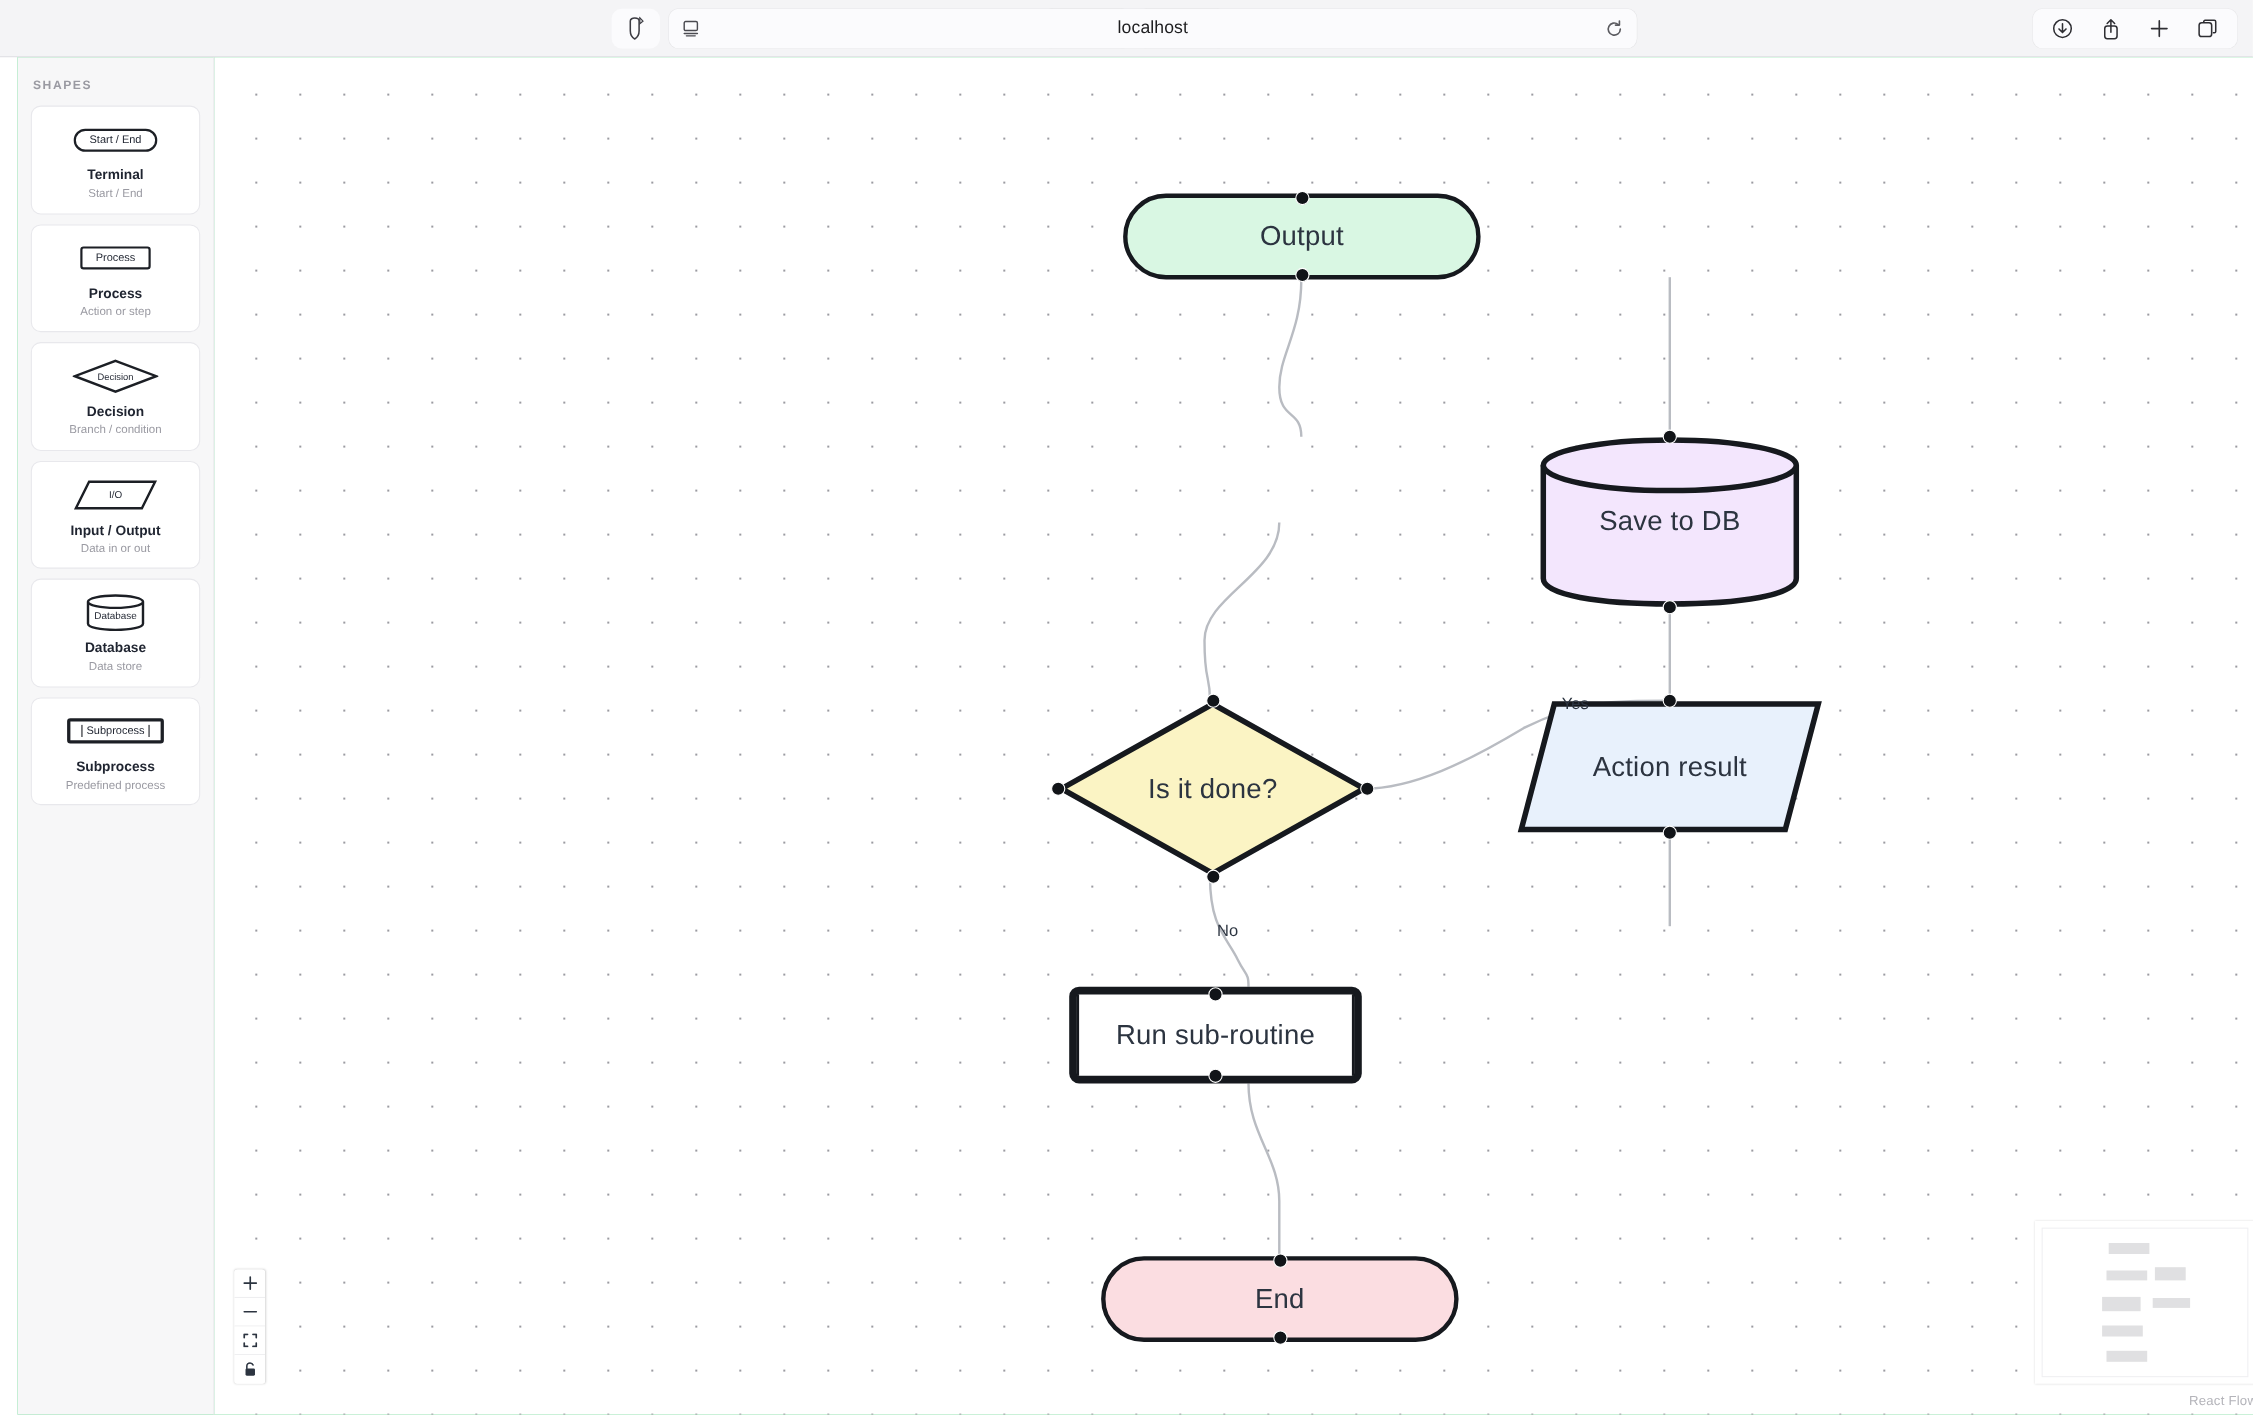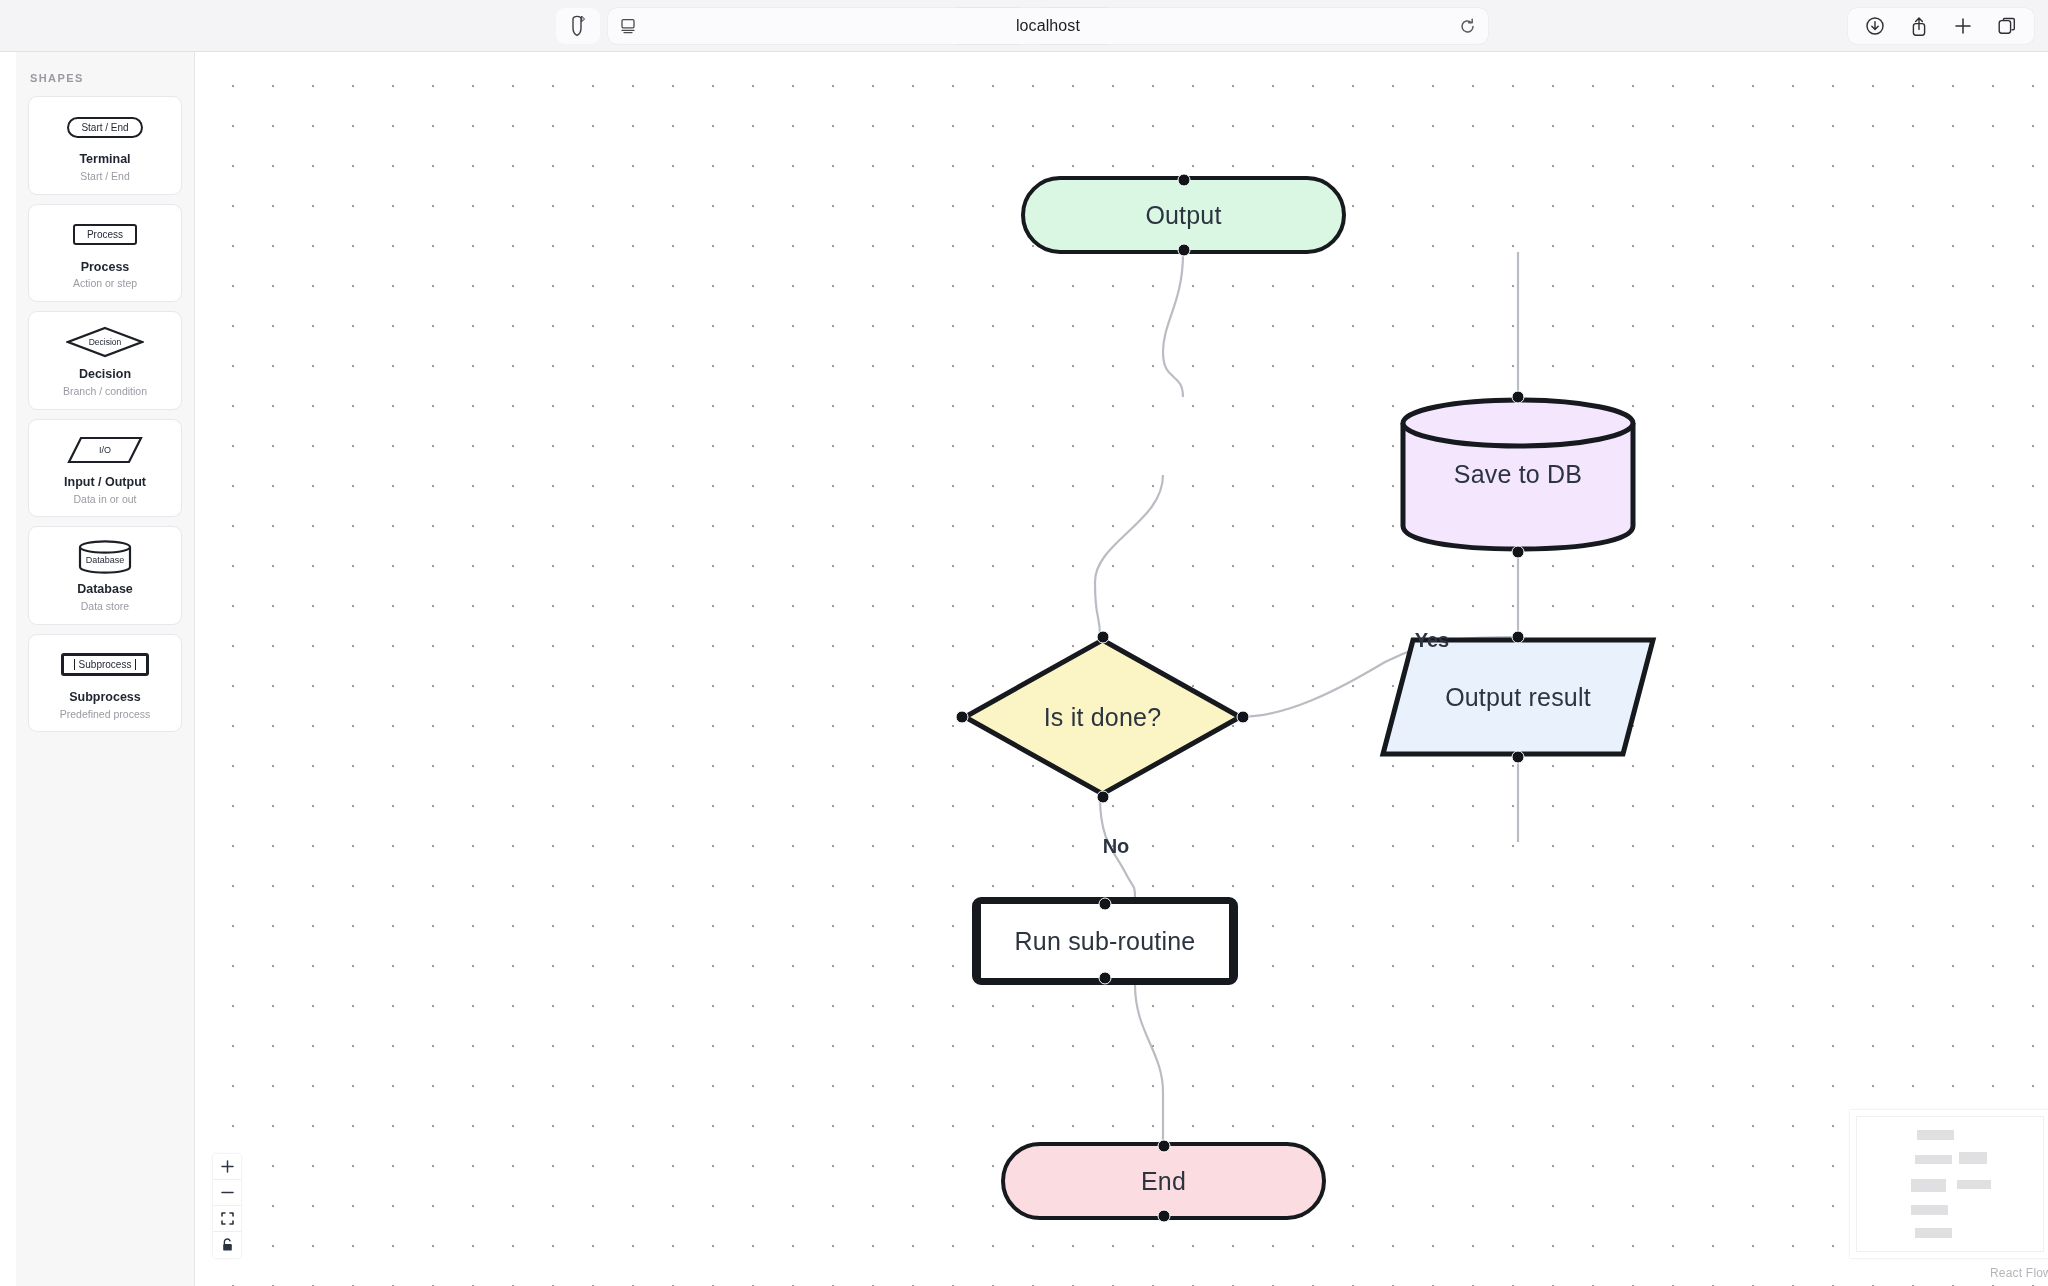--- a/index.html
+++ b/index.html
@@ -153,22 +153,22 @@
   .n-subprocess{
     border:7px solid #16191e; border-radius:9px; background:#ffffff;
   }
   .n-subprocess .inner-lines{
     position:absolute; inset:0; border-left:2px solid #16191e; border-right:2px solid #16191e;
     pointer-events:none;
   }
   .shape-svg{ position:absolute; inset:0; overflow:visible; }
 
   .edge-label{
-    position:absolute; font-size:20px; color:#2c3440; background:transparent;
-    transform:translate(-50%,-50%); white-space:nowrap; z-index:1;font-weight:bold;
+    position:absolute; font-size:15px; color:#2c3440; background:transparent;
+    transform:translate(-50%,-50%); white-space:nowrap; z-index:1;
   }
 
   
   .controls{
     position:absolute; left:18px; bottom:28px; width:28px;
     background:#ffffff; border-radius:3px; box-shadow:0 0 2px rgba(0,0,0,.18);
     display:flex; flex-direction:column; overflow:hidden;
   }
   .ctrl-btn{
     height:26px; display:flex; align-items:center; justify-content:center;
@@ -391,21 +391,21 @@
       <div class="handle h-top"></div>
       <div class="handle h-bottom"></div>
       <div class="handle h-left"></div>
       <div class="handle h-right"></div>
     </div>
 
     <div class="node" style="left:1185px; top:585px; width:276px; height:120px;">
       <svg class="shape-svg" viewBox="0 0 276 120" preserveAspectRatio="none">
         <polygon points="33,3 273,3 243,117 3,117" fill="#e8f1fc" stroke="#16191e" stroke-width="5"></polygon>
       </svg>
-      <div class="node-label">Output result</div>
+      <div class="node-label">Action result</div>
       <div class="handle h-top"></div>
       <div class="handle h-bottom"></div>
     </div>
 
     <div class="node n-subprocess" style="left:777px; top:845px; width:266px; height:88px;">
       <div class="inner-lines"></div>
       <div class="node-label">Run sub-routine</div>
       <div class="handle h-top"></div>
       <div class="handle h-bottom"></div>
     </div>

